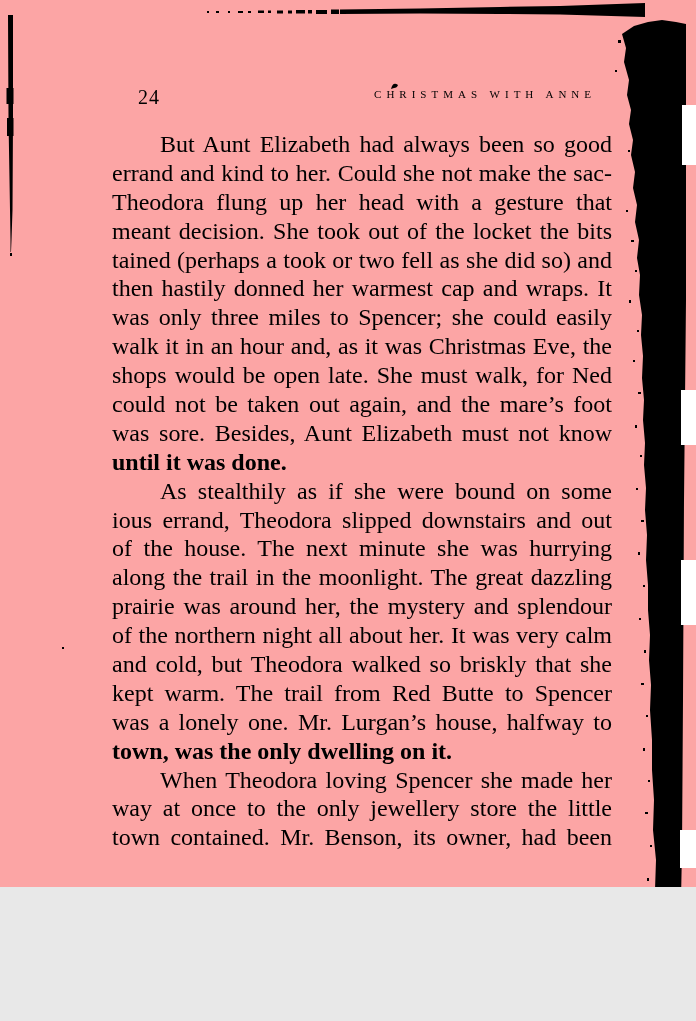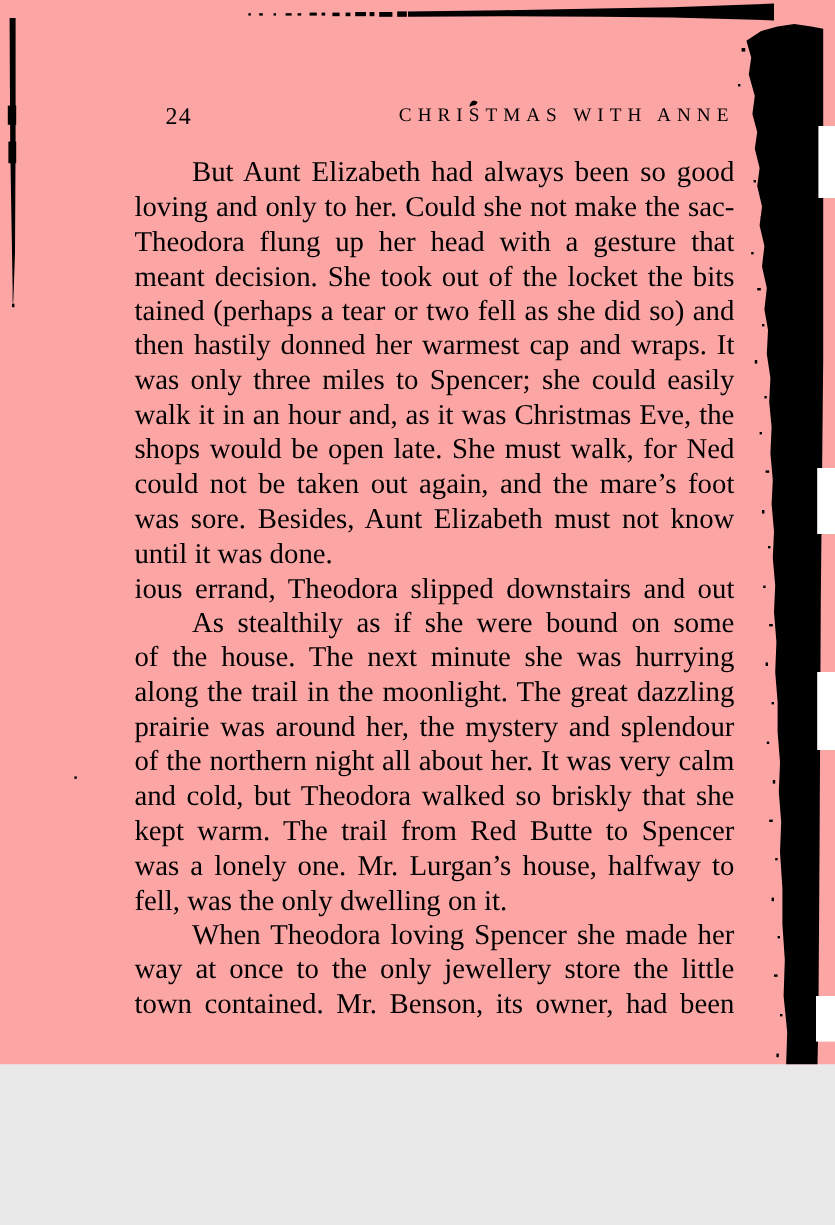--- a/index.html
+++ b/index.html
@@ -11,32 +11,32 @@
     font-family:"Liberation Serif", serif;
     color:#000000;
   }
   .artifact-layer{position:absolute;inset:0;pointer-events:none;}
   .header{position:absolute;left:112px;top:84px;width:500px;height:24px;}
   .pagenum{
     position:absolute;left:26px;top:2px;
     font-size:20px;letter-spacing:1px;
   }
   .running{
-    position:absolute;right:0;top:4px;
-    font-size:16px;letter-spacing:5px;
+    position:absolute;right:16px;top:4px;
+    font-size:11px;letter-spacing:5px;
     white-space:nowrap;
   }
   .bodytext{
     position:absolute;left:112px;top:130px;width:500px;
     font-size:24px;line-height:28.9px;
   }
   .ln{height:28.9px;overflow:hidden;white-space:normal;}
   .jst{text-align:justify;text-align-last:justify;}
   .jst::after{content:"";display:inline-block;width:100%;height:0;}
-  .nj{text-align:right;text-align-last:left;}
+  .nj{text-align:right;text-align-last:left;font-weight:bold;}
   .ind{text-indent:48px;}
 </style>
 </head>
 <body>
 
 <div class="page">
 
   <svg class="artifact-layer" width="696" height="1021" viewBox="0 0 696 1021" xmlns="http://www.w3.org/2000/svg">
 
     <g fill="#000">
@@ -130,43 +130,43 @@
   </svg>
 
   <div class="header">
     <span class="pagenum">24</span>
     <span class="running">CHRISTMAS WITH ANNE</span>
   </div>
 
   <div class="bodytext">
       <div>
         <div class="ln jst ind">But Aunt Elizabeth had always been so good and</div>
-        <div class="ln jst">loving and only to her. Could she not make the sac-</div>
+        <div class="ln jst">errand and kind to her. Could she not make the sac-</div>
         <div class="ln jst">Theodora flung up her head with a gesture that</div>
         <div class="ln jst">meant decision. She took out of the locket the bits</div>
-        <div class="ln jst">tained (perhaps a tear or two fell as she did so) and</div>
+        <div class="ln jst">tained (perhaps a took or two fell as she did so) and</div>
         <div class="ln jst">then hastily donned her warmest cap and wraps. It</div>
         <div class="ln jst">was only three miles to Spencer; she could easily</div>
         <div class="ln jst">walk it in an hour and, as it was Christmas Eve, the</div>
         <div class="ln jst">shops would be open late. She must walk, for Ned</div>
         <div class="ln jst">could not be taken out again, and the mare’s foot</div>
         <div class="ln jst">was sore. Besides, Aunt Elizabeth must not know</div>
         <div class="ln nj">until it was done.</div>
       </div>
       <div>
+        <div class="ln jst ind">As stealthily as if she were bound on some nefar-</div>
         <div class="ln jst">ious errand, Theodora slipped downstairs and out</div>
-        <div class="ln jst ind">As stealthily as if she were bound on some nefar-</div>
         <div class="ln jst">of the house. The next minute she was hurrying</div>
         <div class="ln jst">along the trail in the moonlight. The great dazzling</div>
         <div class="ln jst">prairie was around her, the mystery and splendour</div>
         <div class="ln jst">of the northern night all about her. It was very calm</div>
         <div class="ln jst">and cold, but Theodora walked so briskly that she</div>
         <div class="ln jst">kept warm. The trail from Red Butte to Spencer</div>
         <div class="ln jst">was a lonely one. Mr. Lurgan’s house, halfway to</div>
-        <div class="ln nj">fell, was the only dwelling on it.</div>
+        <div class="ln nj">town, was the only dwelling on it.</div>
       </div>
       <div>
         <div class="ln jst ind">When Theodora loving Spencer she made her</div>
         <div class="ln jst">way at once to the&nbsp;only jewellery store the little</div>
         <div class="ln jst">town contained. Mr. Benson, its owner, had been</div>
       </div>
     </div>
 
 </div>
 

